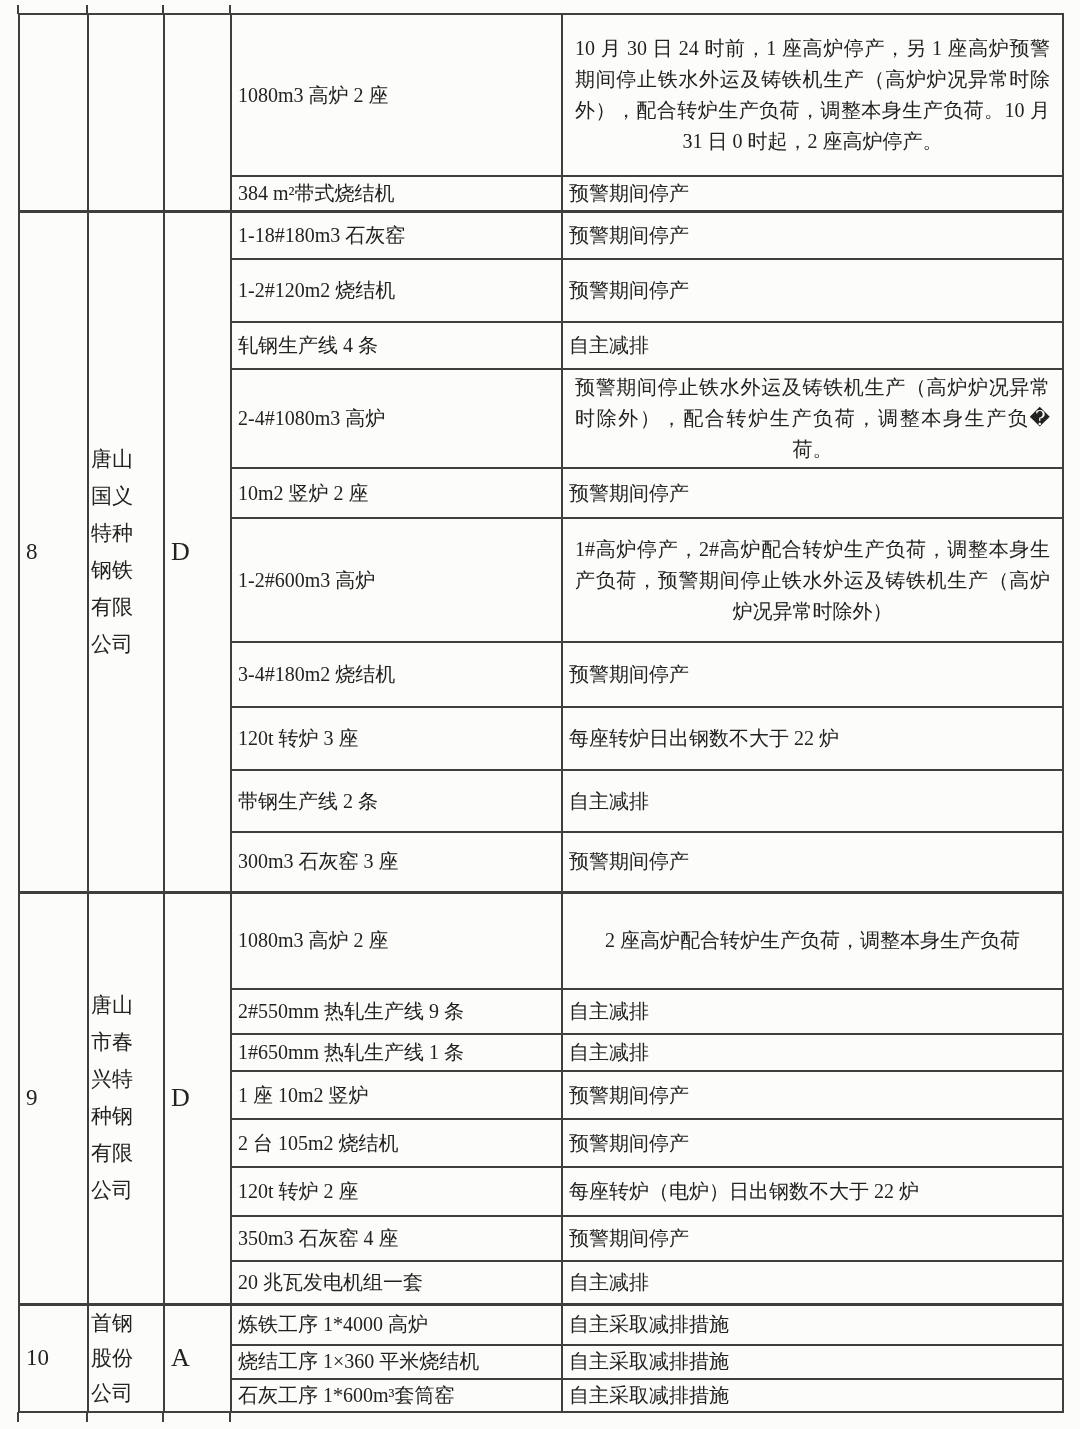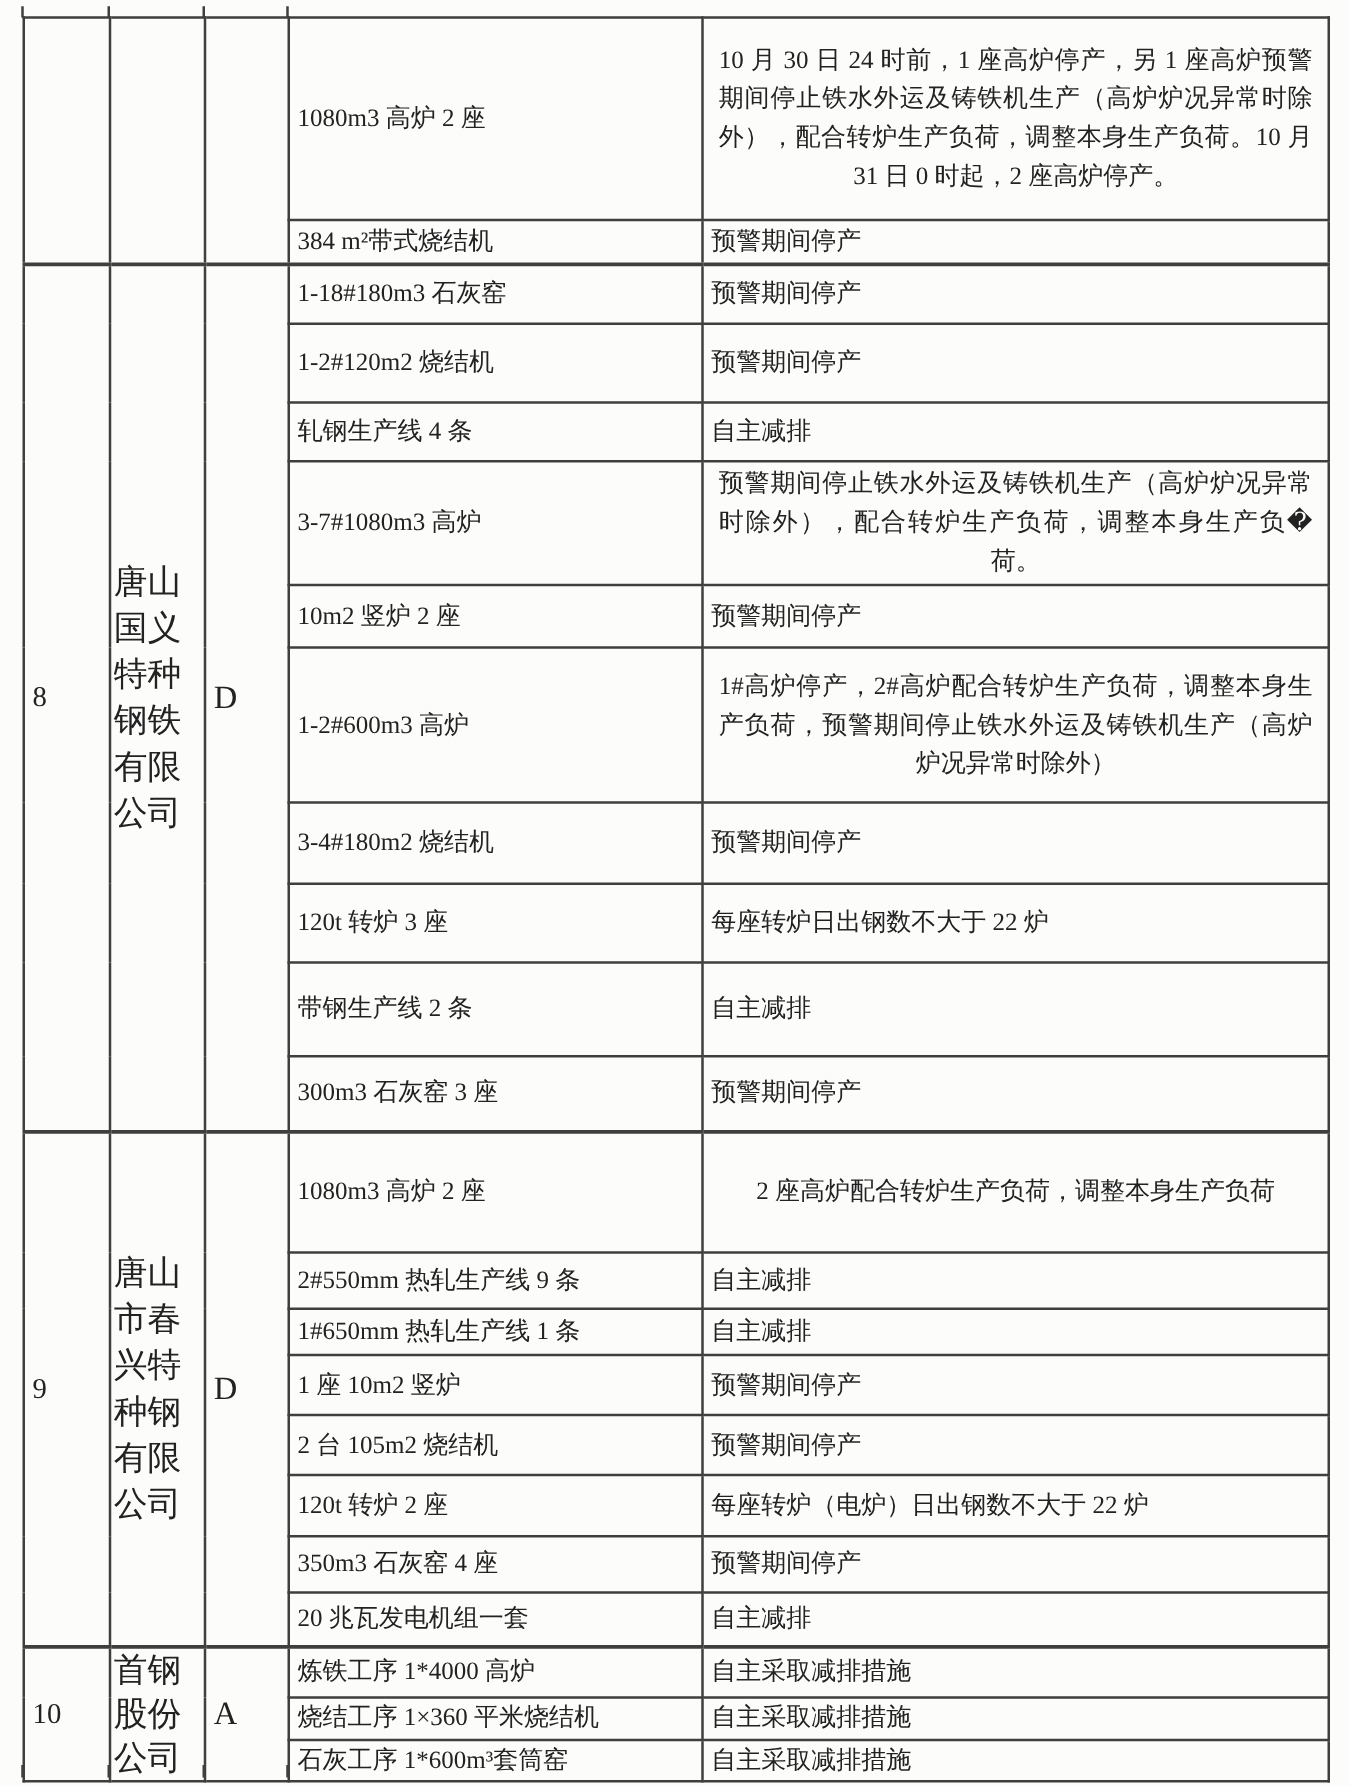--- a/index.html
+++ b/index.html
@@ -16,21 +16,21 @@
   td{
     border:2px solid #3f3f3f;
     vertical-align:middle;
     font-size:20px;line-height:1.35;
     padding:0 6px;overflow:hidden;
   }
   tr.gsep > td{border-top:3px solid #3f3f3f;}
   td.num{font-size:23px;}
   td.grade{font-size:26px;}
   td.company{padding:0 2px;}
-  td.company .cline{font-size:27px;line-height:37px;}
+  td.company .cline{font-size:21px;line-height:37px;}
   td.g10 .cline{line-height:35px;}
   td.just{
     text-align:justify;text-align-last:center;
     line-height:31px;padding:2px 12px;border-radius:18px;
   }
   .vstub{position:absolute;width:2px;background:#3f3f3f;}
   .stub-top{top:5px;height:9px;}
   .stub-bottom{top:1412px;height:10px;}
 </style>
 </head>
@@ -79,40 +79,40 @@
   </tr>
   <tr style="height:63px">
     <td>1-2#120m2 烧结机</td>
     <td>预警期间停产</td>
   </tr>
   <tr style="height:47px">
     <td>轧钢生产线 4 条</td>
     <td>自主减排</td>
   </tr>
   <tr style="height:93px">
-    <td>3-7#1080m3 高炉</td>
+    <td>2-4#1080m3 高炉</td>
     <td class="just">预警期间停止铁水外运及铸铁机生产（高炉炉况异常时除外），配合转炉生产负荷，调整本身生产负�荷。</td>
   </tr>
   <tr style="height:50px">
     <td>10m2 竖炉 2 座</td>
     <td>预警期间停产</td>
   </tr>
   <tr style="height:124px">
     <td>1-2#600m3 高炉</td>
     <td class="just">1#高炉停产，2#高炉配合转炉生产负荷，调整本身生产负荷，预警期间停止铁水外运及铸铁机生产（高炉炉况异常时除外）</td>
   </tr>
   <tr style="height:65px">
     <td>3-4#180m2 烧结机</td>
     <td>预警期间停产</td>
   </tr>
   <tr style="height:63px">
     <td>120t 转炉 3 座</td>
     <td>每座转炉日出钢数不大于 22 炉</td>
   </tr>
-  <tr style="height:75px">
+  <tr style="height:62px">
     <td>带钢生产线 2 条</td>
     <td>自主减排</td>
   </tr>
   <tr style="height:60px">
     <td>300m3 石灰窑 3 座</td>
     <td>预警期间停产</td>
   </tr>
 
   <tr class="gsep" style="height:97px">
     <td class="num" rowspan="8">9</td>

